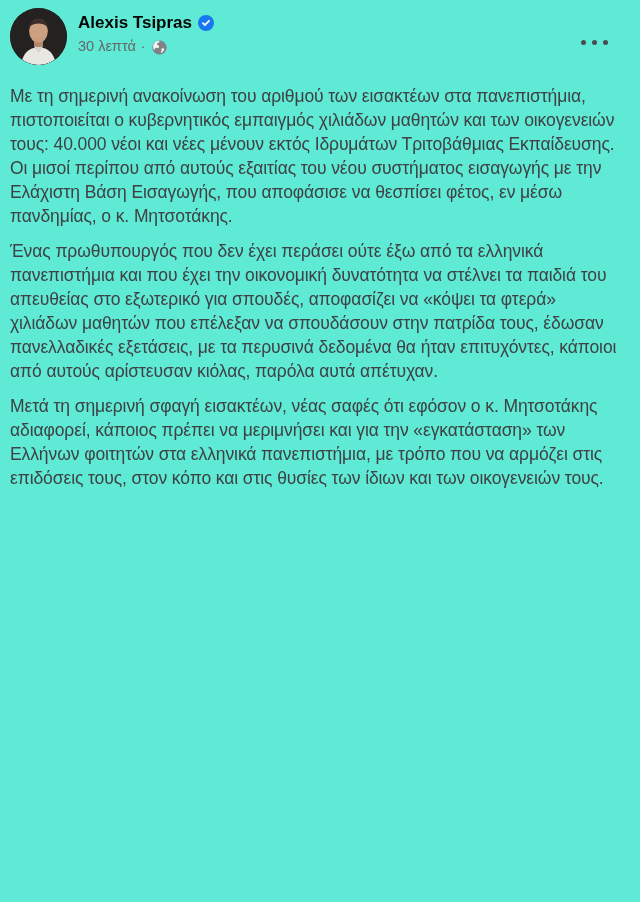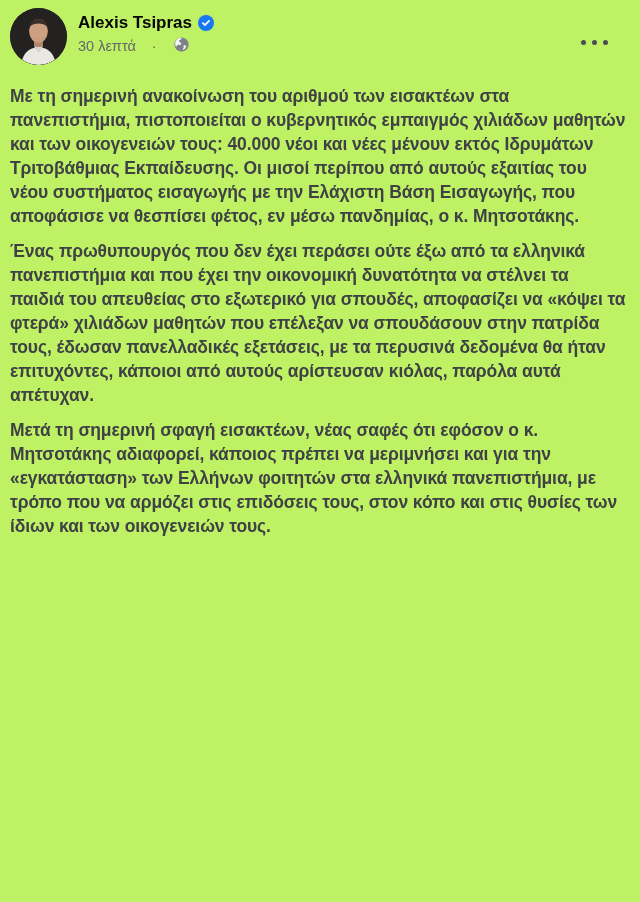--- a/index.html
+++ b/index.html
@@ -7,21 +7,21 @@
     padding: 0;
     background: #ffffff;
     width: 640px;
     font-family: "Liberation Sans", "DejaVu Sans", sans-serif;
   }
   .post {
     width: 640px;
     height: 902px;
     box-sizing: border-box;
     padding: 8px 18px 0 10px;
-    background: #bef264;
+    background: #5eead4;
     overflow: hidden;
     position: relative;
   }
   .post-header {
     display: flex;
     align-items: flex-start;
     position: relative;
   }
   .avatar {
     width: 57px;
@@ -49,22 +49,22 @@
     line-height: 22px;
     cursor: pointer;
   }
   .verified-badge {
     width: 16px;
     height: 16px;
     display: inline-flex;
   }
   .meta-row {
     display: flex;
-    align-items: flex-start;
-    gap: 16px;
+    align-items: flex-end;
+    gap: 5px;
     margin-top: 3px;
     color: #65676B;
     font-size: 14.5px;
     line-height: 18px;
   }
   .meta-row .timestamp { cursor: pointer; }
   .meta-row .dot-sep { color: #65676B; }
   .globe-icon {
     width: 15px;
     height: 15px;
@@ -91,21 +91,20 @@
   .post-body {
     margin-top: 19px;
     width: 616px;
   }
   .post-paragraph {
     margin: 0 0 11px 0;
     font-size: 17.5px;
     line-height: 24px;
     color: #3f4145;
     letter-spacing: -0.1px;
-    font-weight: bold;
   }
 </style>
 </head>
 <body>
 
 <div class="post">
 
   <div class="post-header">
 
     <div class="avatar">

